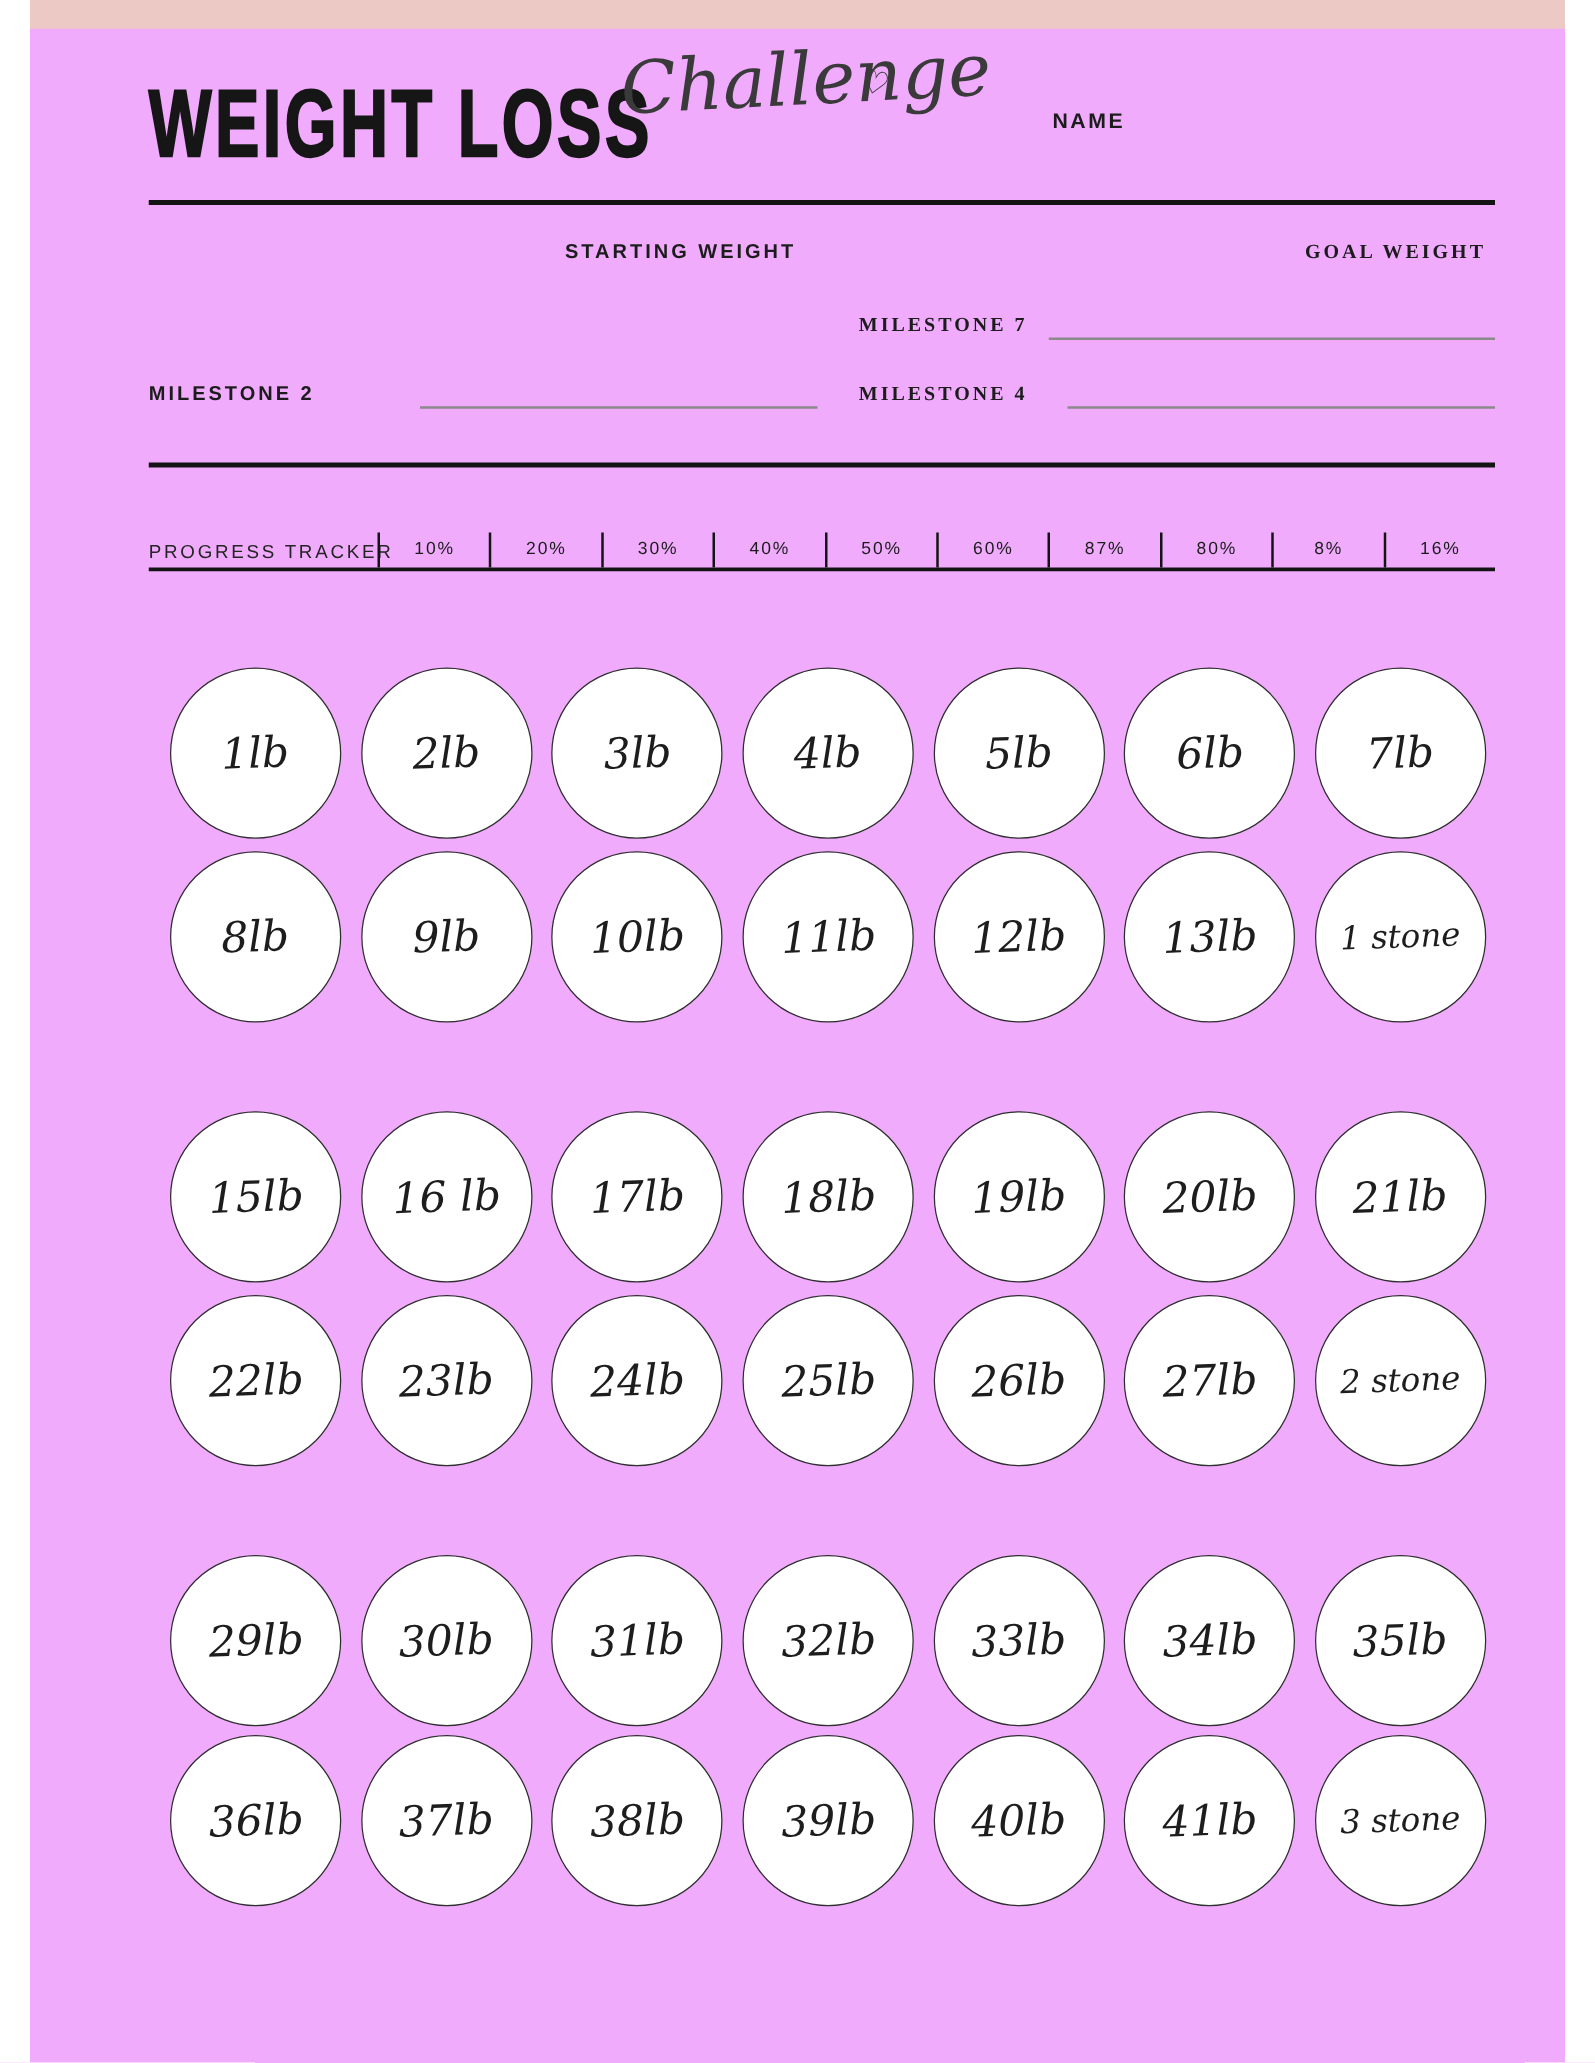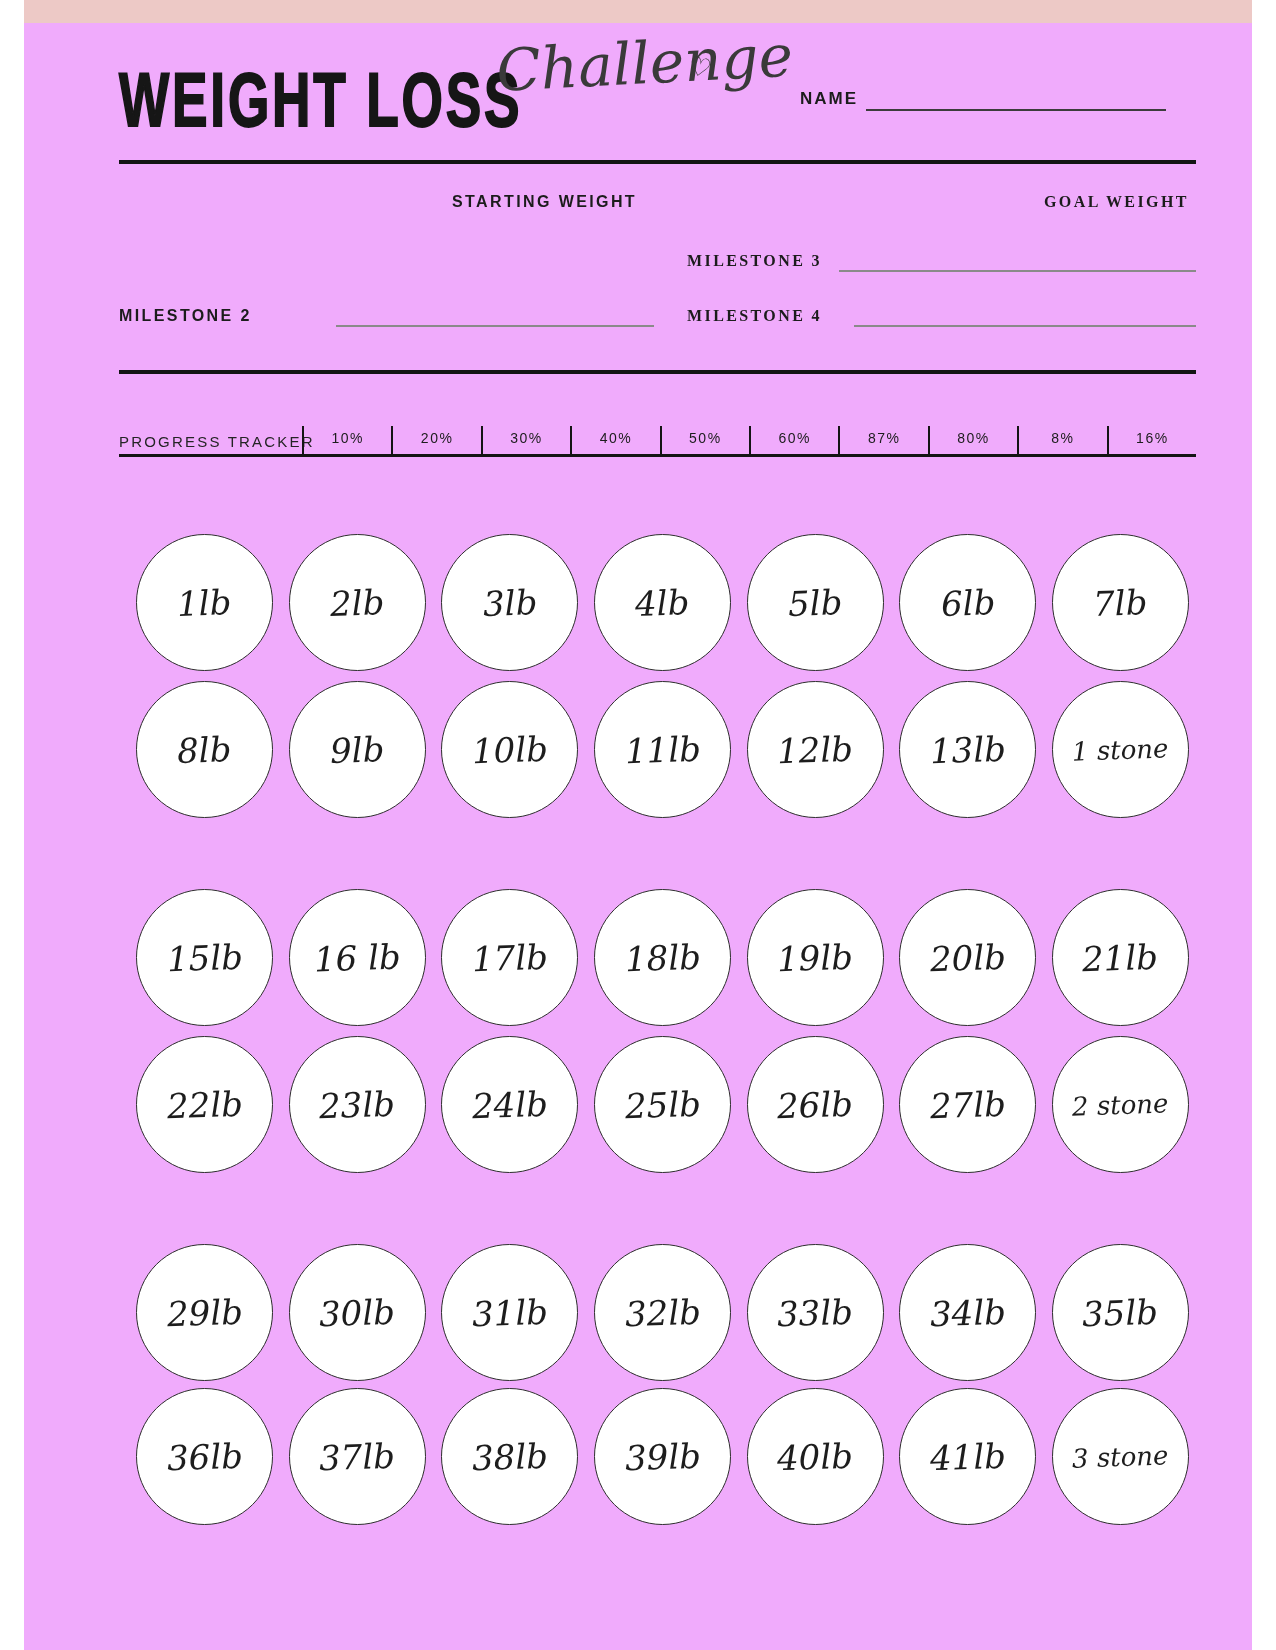--- a/index.html
+++ b/index.html
@@ -18,22 +18,22 @@
   .title-script{
     position:absolute;left:474px;top:42px;line-height:1;font-size:58px;
     font-family:"DejaVu Serif",serif;font-style:italic;color:#3a3a3a;
     transform:rotate(-3deg);transform-origin:left bottom;white-space:nowrap;
   }
   .heart{
     position:absolute;left:664px;top:52px;font-size:26px;color:#3a3a3a;
     transform:rotate(14deg);font-family:"DejaVu Sans",sans-serif;
   }
   .name-block{
-    position:absolute;left:776px;top:88px;width:366px;height:22px;
-    display:flex;align-items:center;
+    position:absolute;left:818px;top:88px;width:366px;height:22px;
+    display:flex;align-items:flex-start;flex-direction:column;
   }
   .name-label{font-size:17px;font-weight:bold;letter-spacing:2px;line-height:1;padding-bottom:1px;}
   .name-line{flex:1;margin-left:8px;border-bottom:2px solid #3c3c3c;height:100%;}
 
   .divider{position:absolute;left:95px;width:1077px;height:4px;background:#141414;}
   .divider-1{top:160px;}
   .divider-2{top:370px;}
 
   
   .field{position:absolute;height:24px;display:flex;align-items:flex-end;}
@@ -99,21 +99,21 @@
 
   <div class="field col-left row-a">
     <span class="label">STARTING WEIGHT</span>
     <span class="line"></span>
   </div>
   <div class="field col-right row-a">
     <span class="label">GOAL WEIGHT</span>
     <span class="line"></span>
   </div>
   <div class="field col-right row-b">
-    <span class="label">MILESTONE 3</span>
+    <span class="label">MILESTONE 7</span>
     <span class="line"></span>
   </div>
   <div class="field col-left row-c">
     <span class="label">MILESTONE 2</span>
     <span class="line"></span>
   </div>
   <div class="field col-right row-c">
     <span class="label">MILESTONE 4</span>
     <span class="line"></span>
   </div>

